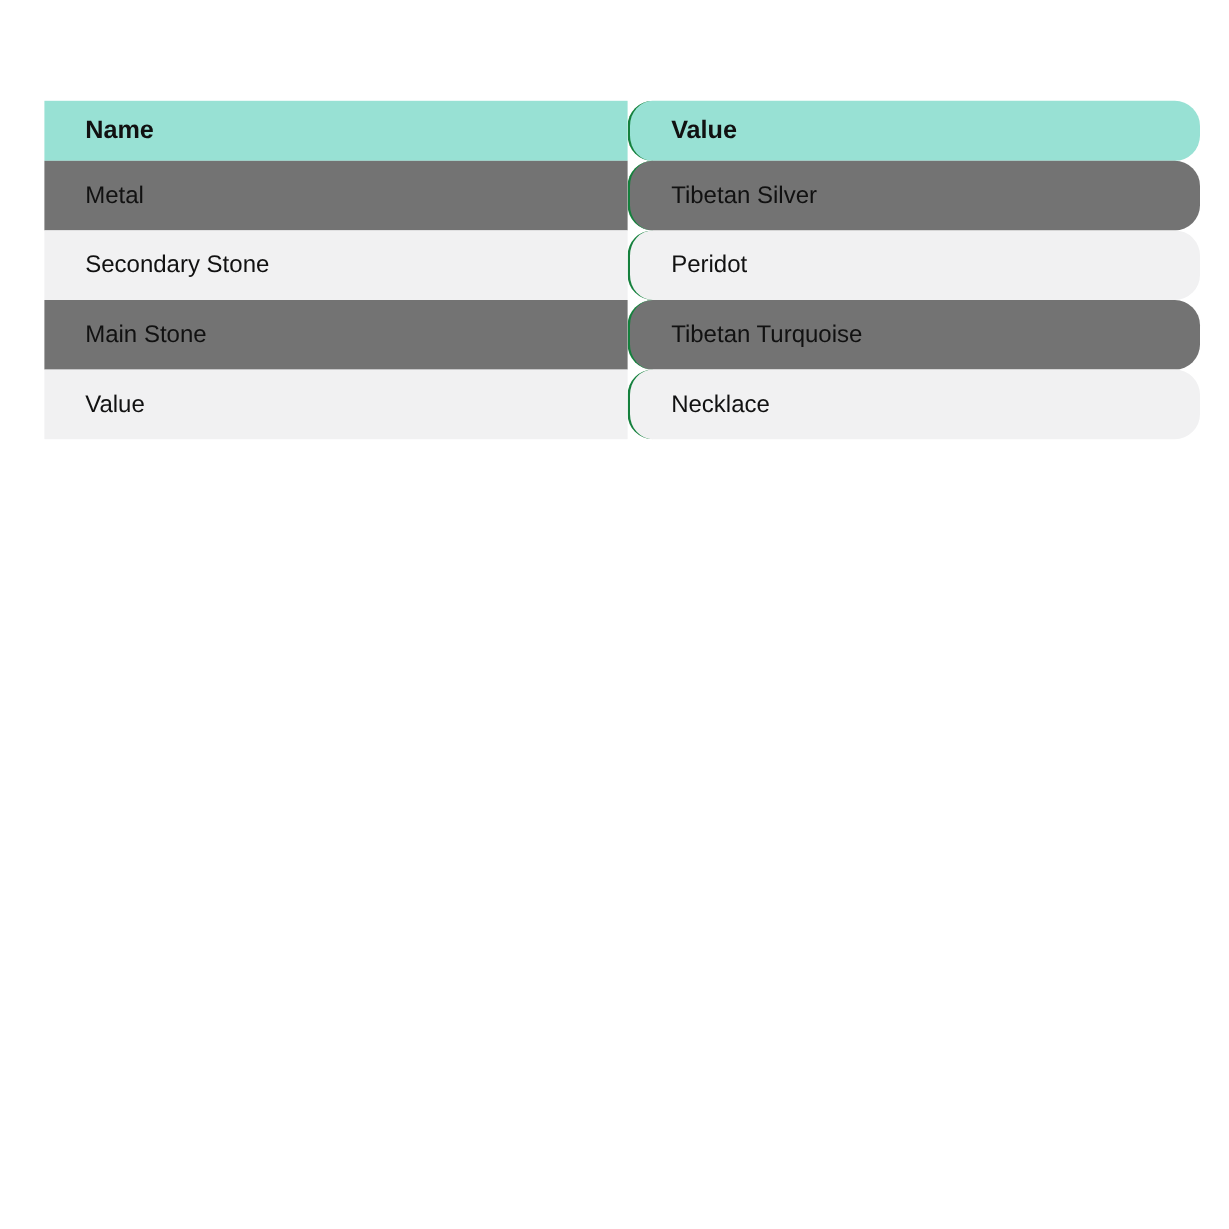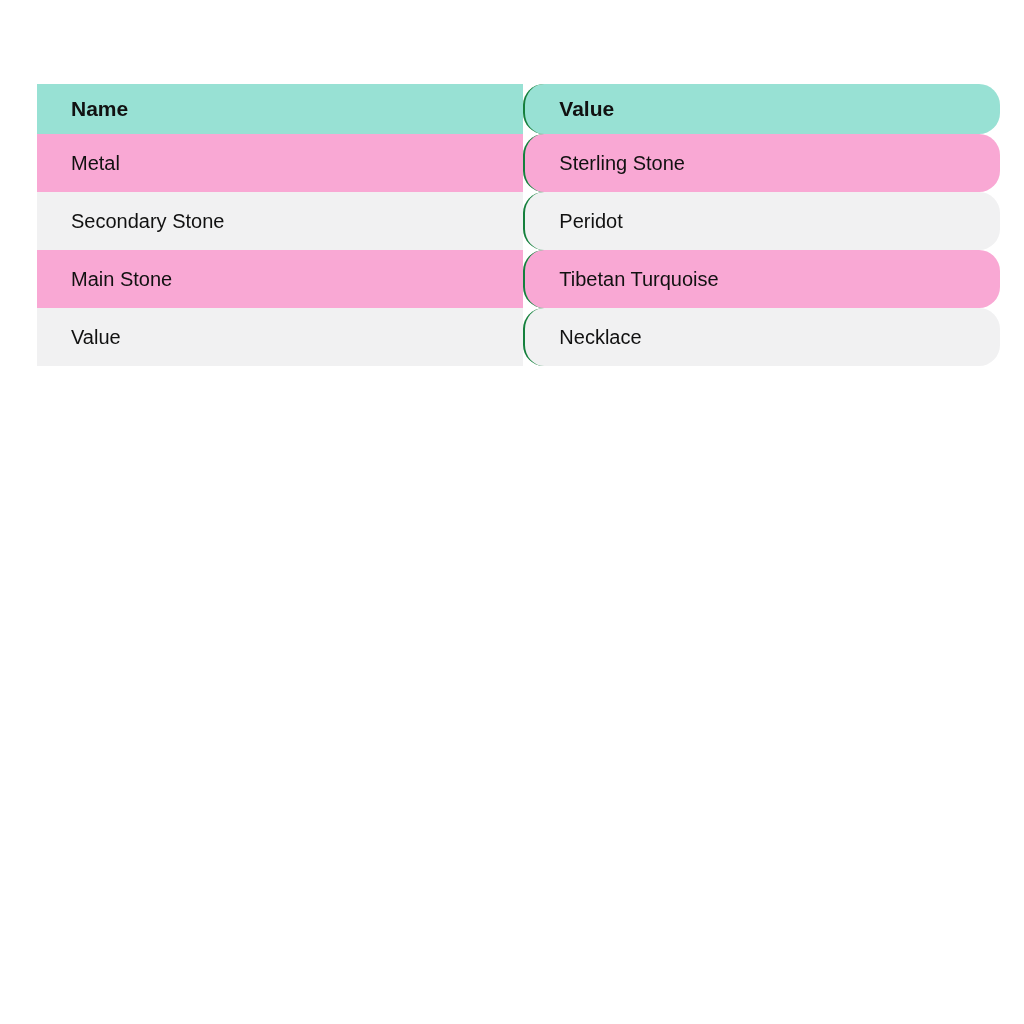--- a/index.html
+++ b/index.html
@@ -40,21 +40,21 @@
     overflow: hidden;
   }
   table.spec-table th {
     background: #98e1d4;
     height: 50px;
     font-size: 21px;
     font-weight: 600;
   }
   table.spec-table td {
     height: 58px;
-    background: #f9a8d4;
+    background: #737373;
   }
   table.spec-table tbody tr:nth-child(even) td {
     background: #f1f1f2;
   }
   table.spec-table th + th,
   table.spec-table td + td {
     border-left: 2px solid #15803d;
     border-radius: 21px;
   }
 </style>
@@ -69,21 +69,21 @@
     </colgroup>
     <thead>
       <tr>
         <th>Name</th>
         <th>Value</th>
       </tr>
     </thead>
     <tbody>
       <tr>
         <td>Metal</td>
-        <td>Sterling Stone</td>
+        <td>Tibetan Silver</td>
       </tr>
       <tr>
         <td>Secondary Stone</td>
         <td>Peridot</td>
       </tr>
       <tr>
         <td>Main Stone</td>
         <td>Tibetan Turquoise</td>
       </tr>
       <tr>

